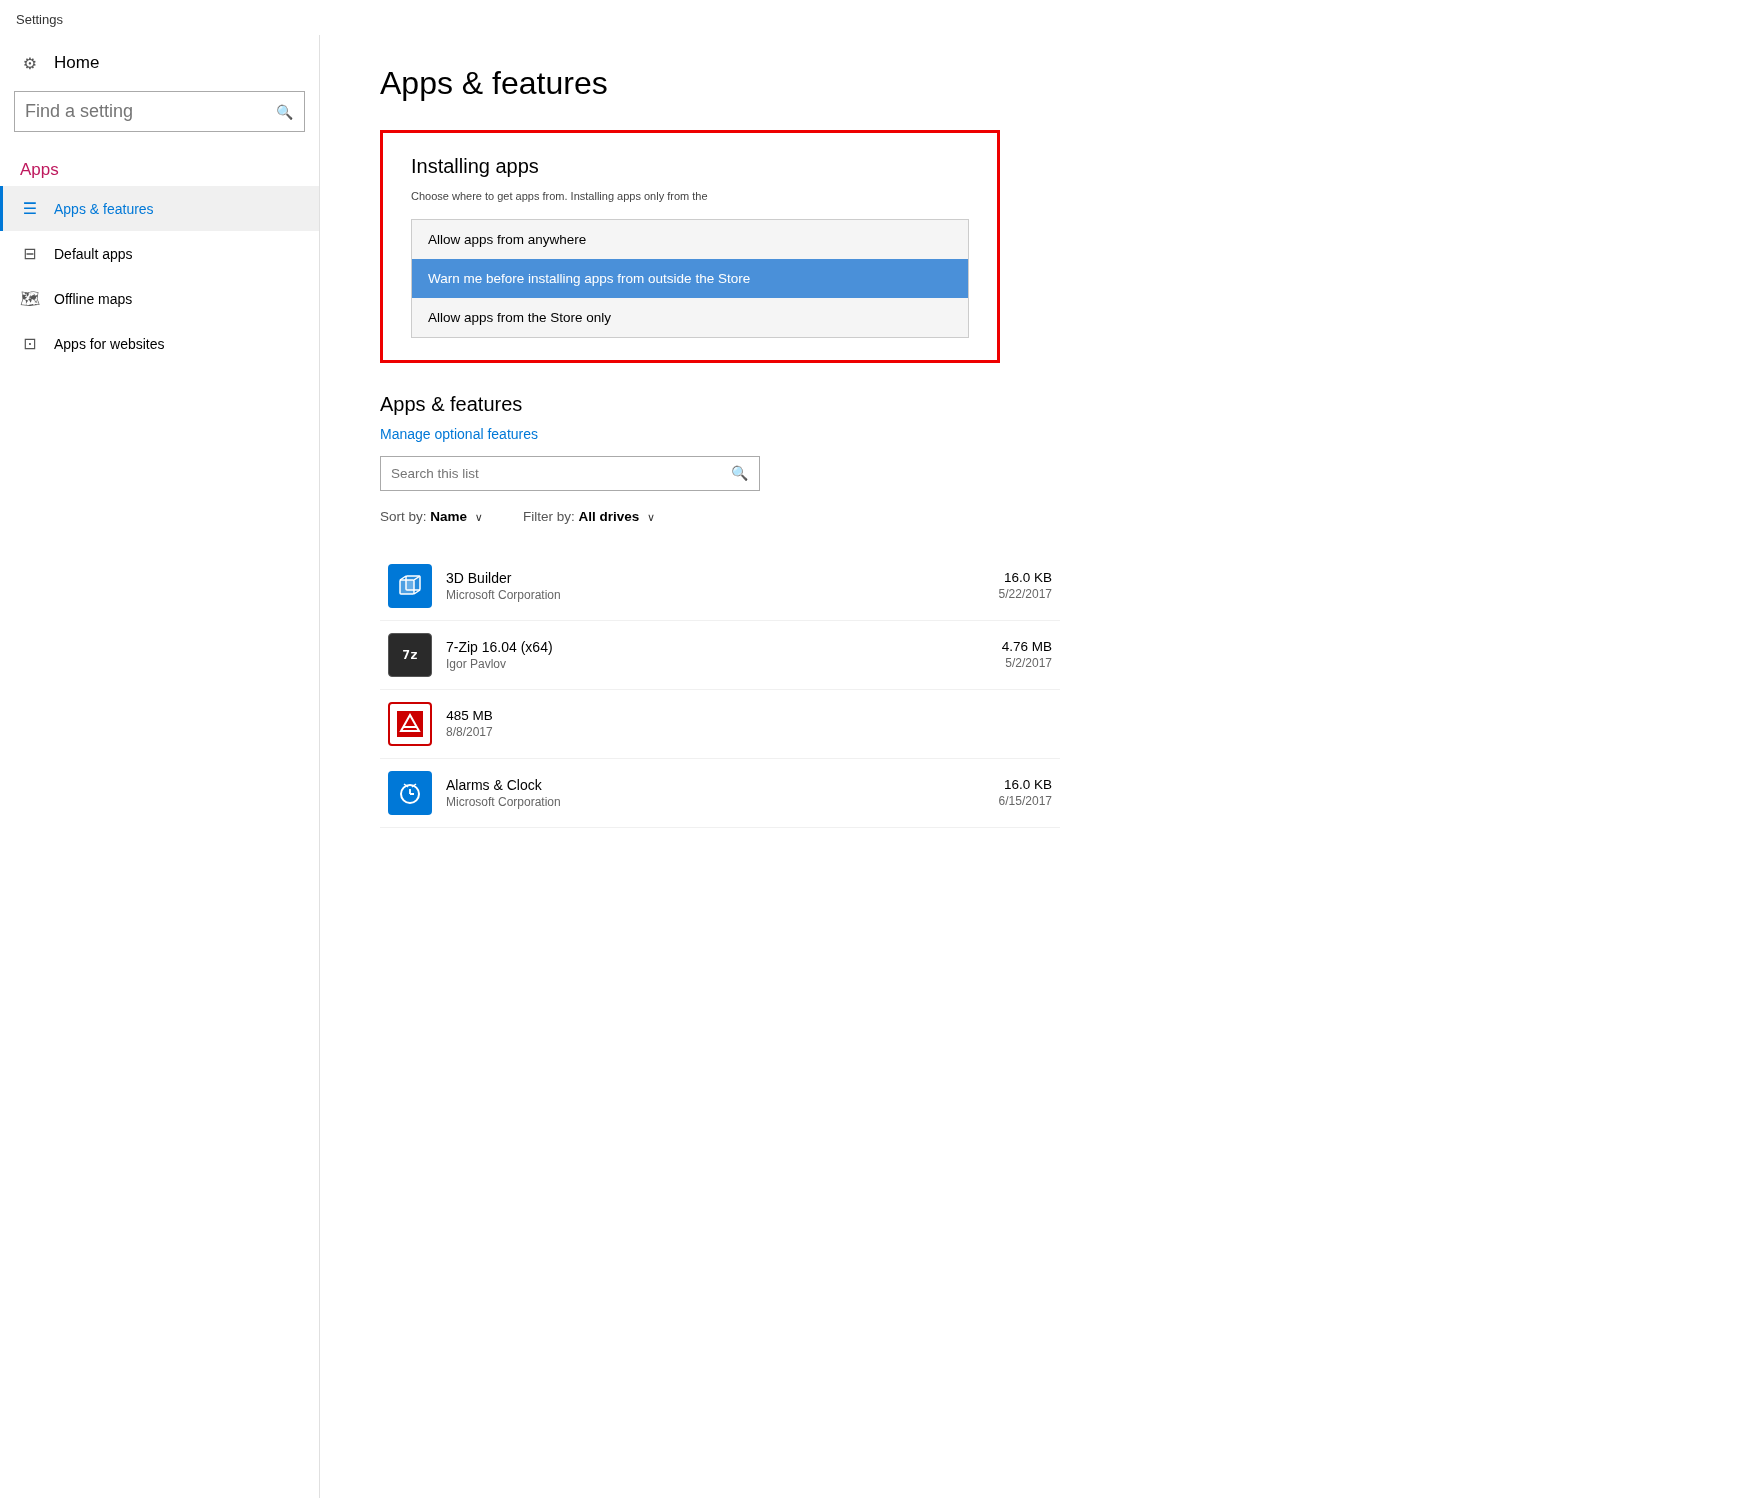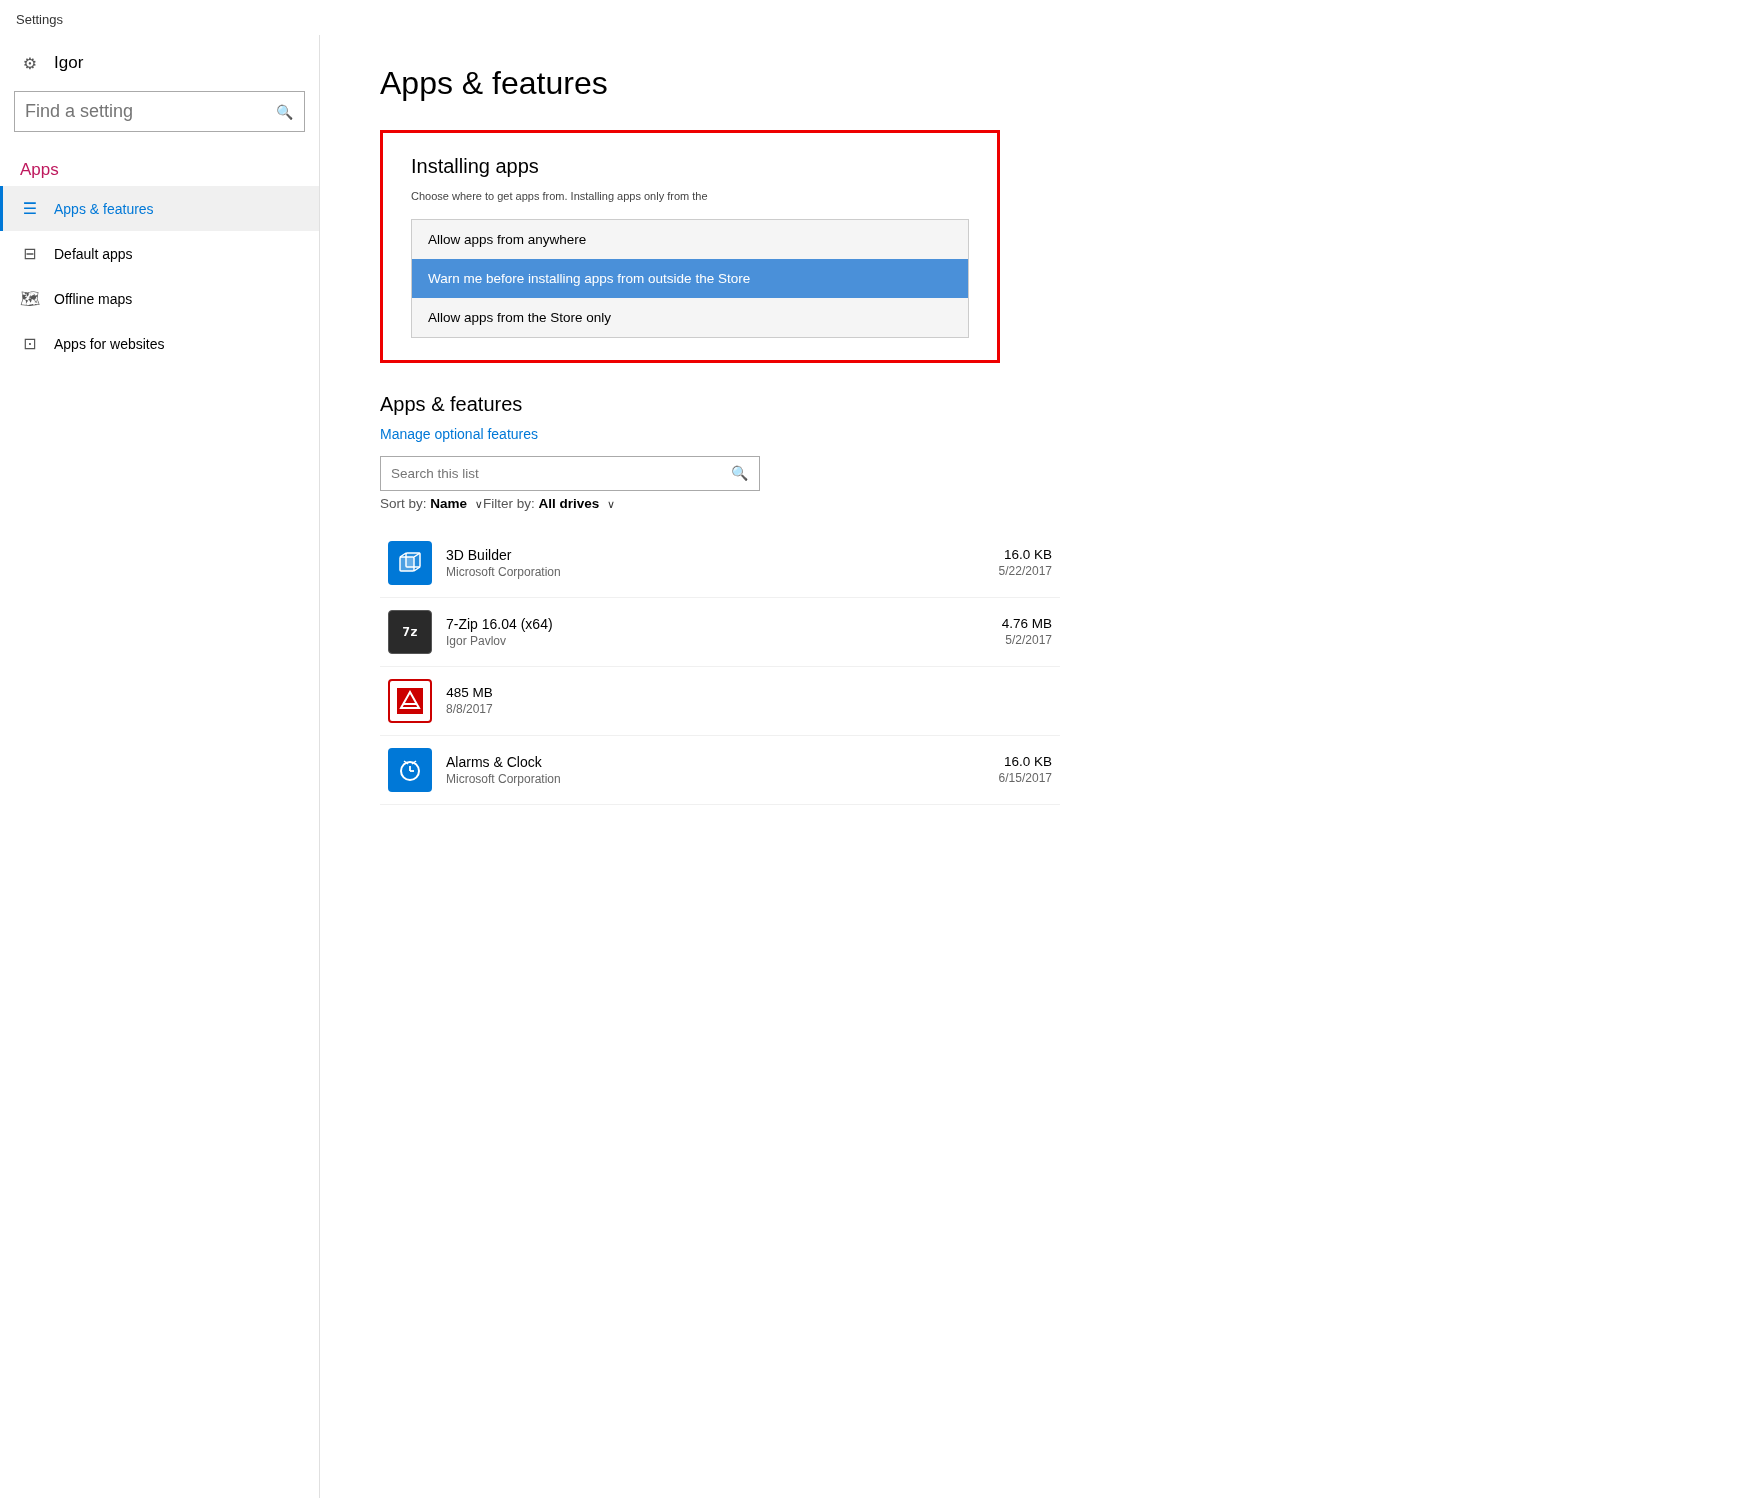--- a/index.html
+++ b/index.html
@@ -167,40 +167,41 @@
       color: #333;
       margin-bottom: 14px;
       max-width: 580px;
       line-height: 1.5;
     }
     .list-search {
       display: flex;
       align-items: center;
       border: 1px solid #aaa;
       width: 380px;
-      margin-bottom: 5px;
+      margin-bottom: 18px;
       background: #fff;
     }
     .list-search input {
       border: none;
       outline: none;
       width: 100%;
       padding: 9px 10px;
       font-size: 13.5px;
       color: #555;
       background: transparent;
     }
     .list-search .search-icon {
       padding: 0 10px;
       color: #666;
     }
     .sort-filter-row {
       display: flex;
       align-items: center;
-      margin-bottom: 18px;
+      gap: 40px;
+      margin-bottom: 28px;
       font-size: 13.5px;
       color: #333;
     }
     .sort-filter-row .label { color: #555; }
     .sort-filter-row .value {
       font-weight: 600;
       color: #000;
       cursor: pointer;
     }
     .sort-filter-row .chevron { font-size: 11px; margin-left: 4px; }
@@ -255,21 +256,21 @@
 <div class="title-bar">
   <span>Settings</span>
 </div>
 
 <div class="layout">
 
   <div class="sidebar">
 
     <div class="sidebar-home">
       <span class="sidebar-icon">⚙</span>
-      <span>Igor</span>
+      <span>Home</span>
     </div>
 
     <div class="sidebar-search">
       <input type="text" placeholder="Find a setting" style="">
       <span class="search-icon">🔍</span>
     </div>
 
     <div class="sidebar-section-label">Apps</div>
 
     <div class="sidebar-item active">

